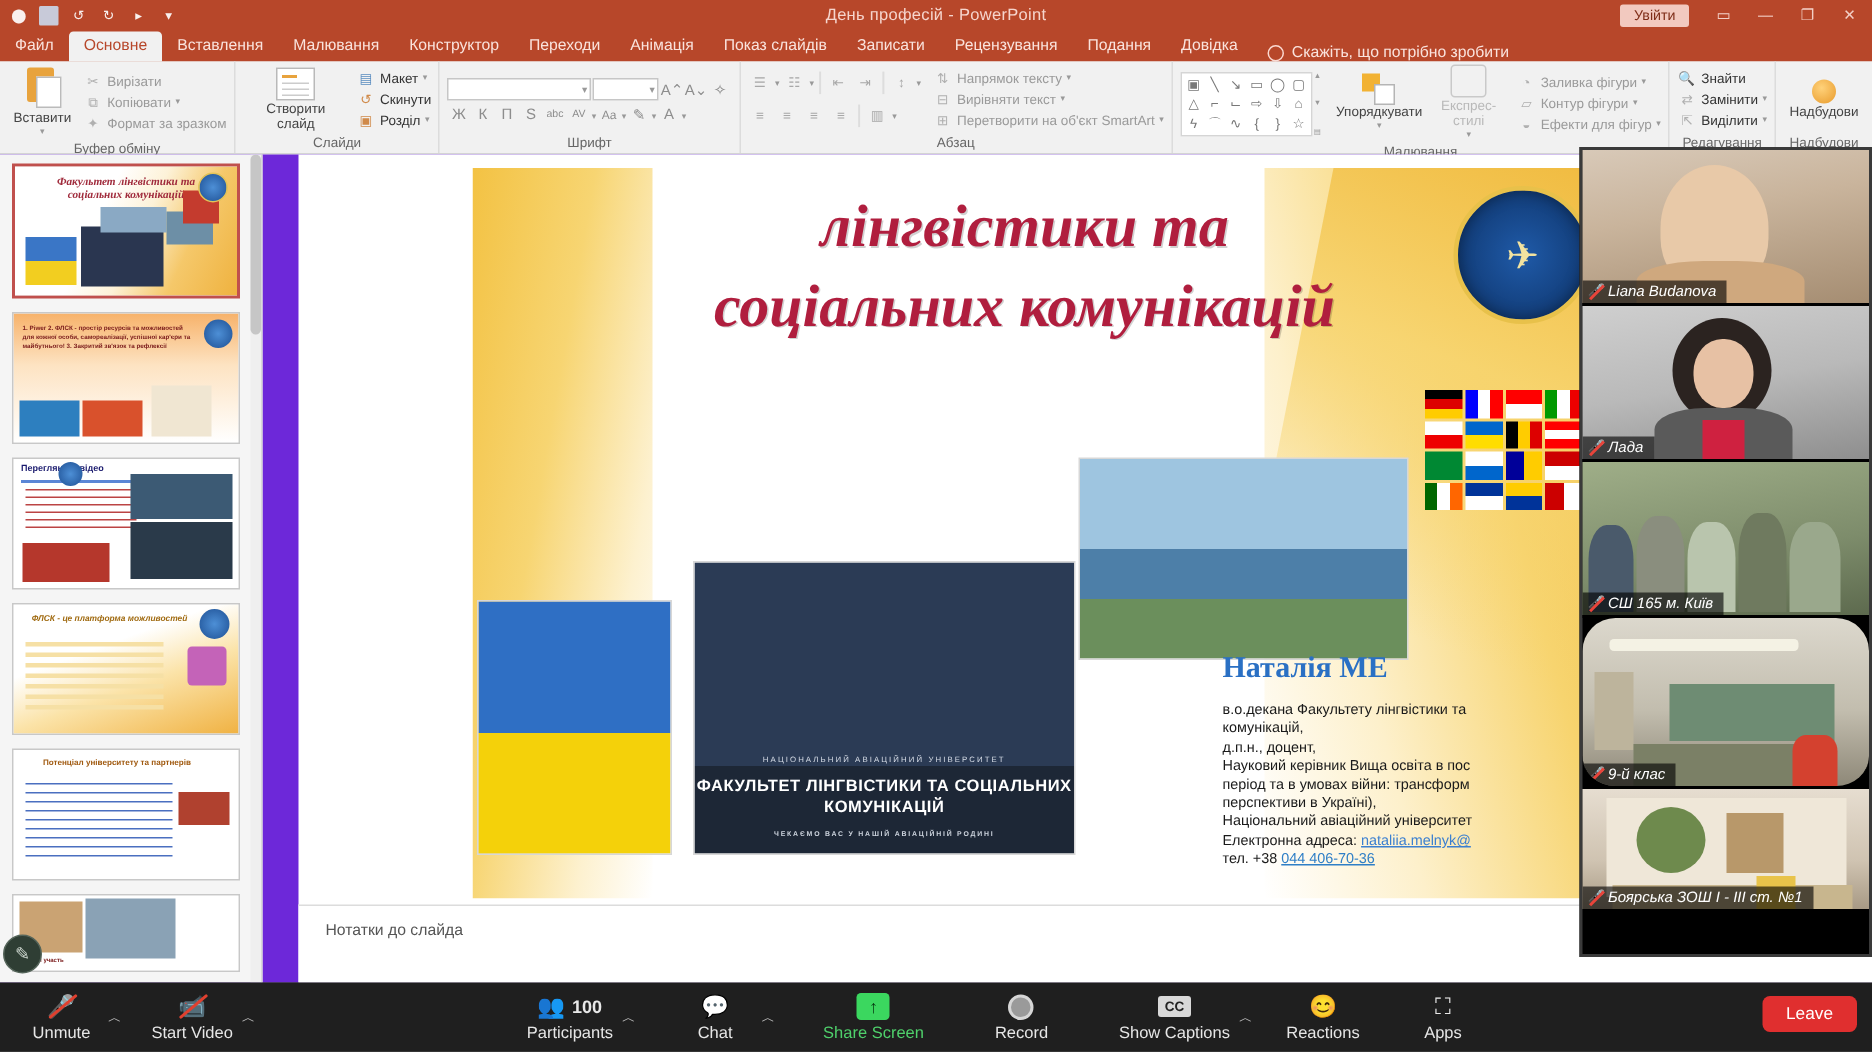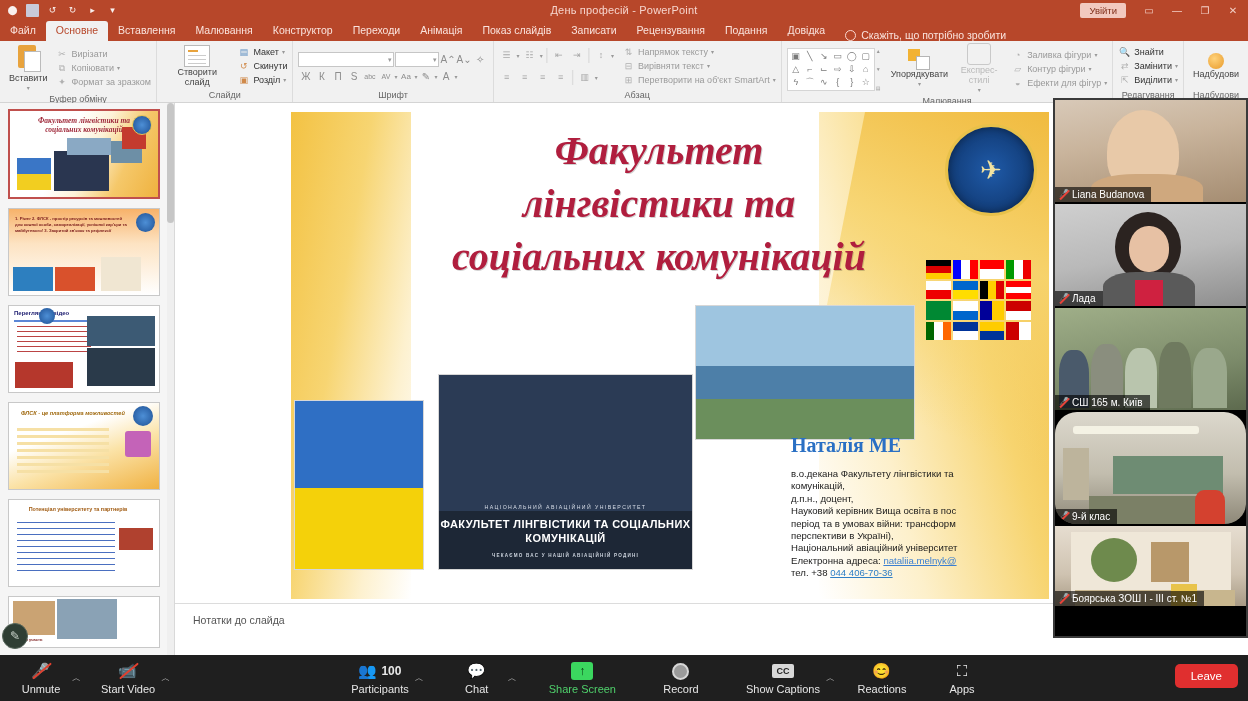--- a/index.html
+++ b/index.html
@@ -143,21 +143,21 @@
     width:12px; height:12px; background:#fff; border:1px solid #b5b5b5; }
 
   .quick-ic { width:24px; height:22px; border-radius:3px;
     border:1.2px solid #c9c9c9; }
 
   .addin-ic { width:16px; height:16px; border-radius:50%;
     background: radial-gradient(circle at 40% 35%, #ffd27a, #e89a2b); }
 
   
   .work { position: absolute; left:0; top:103px; right:0; bottom:0;
-          display: flex; background: #6d28d9; }
+          display: flex; background: #6d28d9; gap: 24px; }
   .thumbs {
     width: 175px; background: #f5f5f5; border-right: 1px solid #d9d9d9;
     padding: 6px 8px; overflow: hidden; position: relative;
   }
   .th {
     width: 152px; margin-bottom: 9px; border: 1px solid #c8c8c8;
     background: #fff; position: relative; overflow: hidden;
   }
   .th.sel { border: 2px solid #c0504d; }
 
@@ -252,21 +252,21 @@
   }
   .sl-body a { color:#3b7fd0; text-decoration: underline; }
   .sl-body .tel { color:#2f7fc6; text-decoration: underline; }
 
   
   .zpanel {
     position: absolute; left: 1053px; top: 98px; width: 195px; height: 540px;
     background: #000; border: 2px solid #3a3a3a;
   }
   .ztile { position: relative; width: 100%; height: 104px; overflow: hidden;
-           border-bottom: 2px solid #000; }
+           border-bottom: 2px solid #000; font-style: italic; }
   .ztile .nm {
     position:absolute; left:0; bottom:0; background: rgba(0,0,0,.62);
     color:#fff; font-size:10px; padding:2px 7px 2px 4px; display:flex;
     align-items:center; gap:4px; max-width: 92%;
     white-space: nowrap; overflow: hidden;
   }
   .micoff { width:9px; height:11px; position:relative; flex:0 0 auto; }
   .micoff:before {
     content:"🎤"; font-size:8px; color:#ddd; position:absolute; left:0; top:0;
   }
@@ -647,21 +647,20 @@
       </div>
 
       <div class="stage">
         <div class="slide">
           <div class="sl-bg"></div>
           <div class="sl-yellow-l"></div>
           <div class="sl-yellow-r"></div>
           <div class="sl-sweep"></div>
 
           <div class="sl-title">
-            <div>Факультет</div>
             <div>лінгвістики та</div>
             <div>соціальних комунікацій</div>
           </div>
 
           <div class="logo-nau">
             <span class="wing">✈</span>
           </div>
 
           <div class="flags">
             <i style="background:linear-gradient(#000 33%,#d00 33% 66%,#fc0 66%)"></i>

